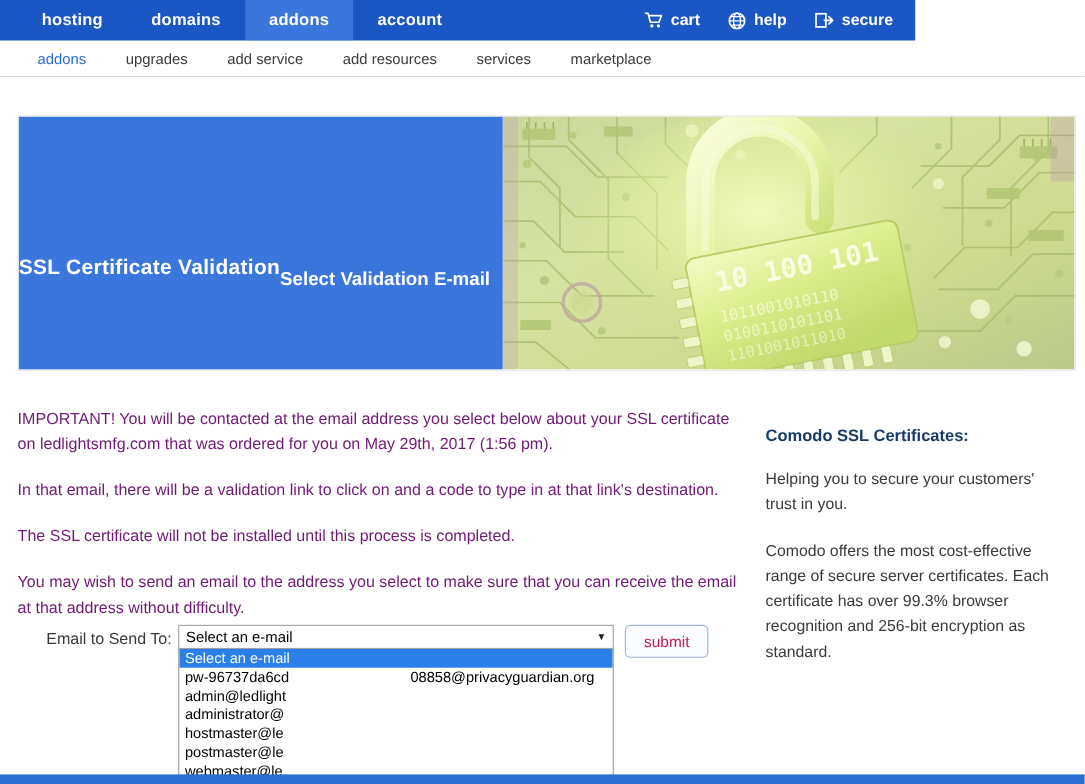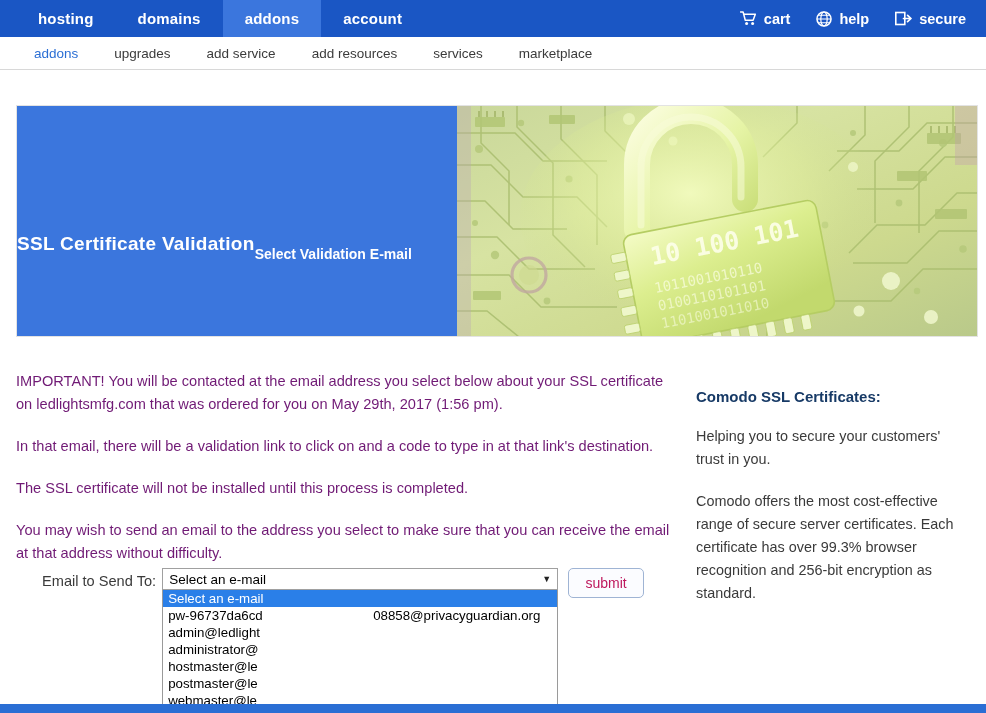--- a/index.html
+++ b/index.html
@@ -7,21 +7,21 @@
     margin: 0; padding: 0;
     width: 986px; height: 713px;
     overflow: hidden;
     background: #ffffff;
     font-family: "Liberation Sans", sans-serif;
   }
 
   
   .topnav {
     position: absolute; top: 0; left: 0;
-    width: 986px; height: 37px;
+    width: 832px; height: 37px;
     background: #1a56c4;
     display: flex; align-items: stretch;
   }
   .topnav-left { display: flex; align-items: stretch; margin-left: 16px; }
   .topnav-tab {
     display: flex; align-items: center; justify-content: center;
     padding: 0 22px;
     color: #ffffff;
     font-size: 15px;
     font-weight: bold;
@@ -72,21 +72,21 @@
     display: flex; flex-direction: row;
     align-items: center; justify-content: flex-start;
     padding-top: 66px;
     flex: 0 0 440px;
   }
   .banner-title {
     color: #ffffff; font-size: 19px; font-weight: bold;
     letter-spacing: .3px; margin-bottom: 20px;
   }
   .banner-sub {
-    color: #ffffff; font-size: 14px; font-weight: bold; text-align: right;
+    color: #ffffff; font-size: 17px; font-weight: bold; text-align: right;
   }
   .banner-right { flex: 1 1 auto; position: relative; overflow: hidden; }
   .banner-right svg { display: block; width: 100%; height: 100%; }
 
   
   .content-left {
     position: absolute; top: 370px; left: 16px;
     width: 664px;
   }
   .para {

